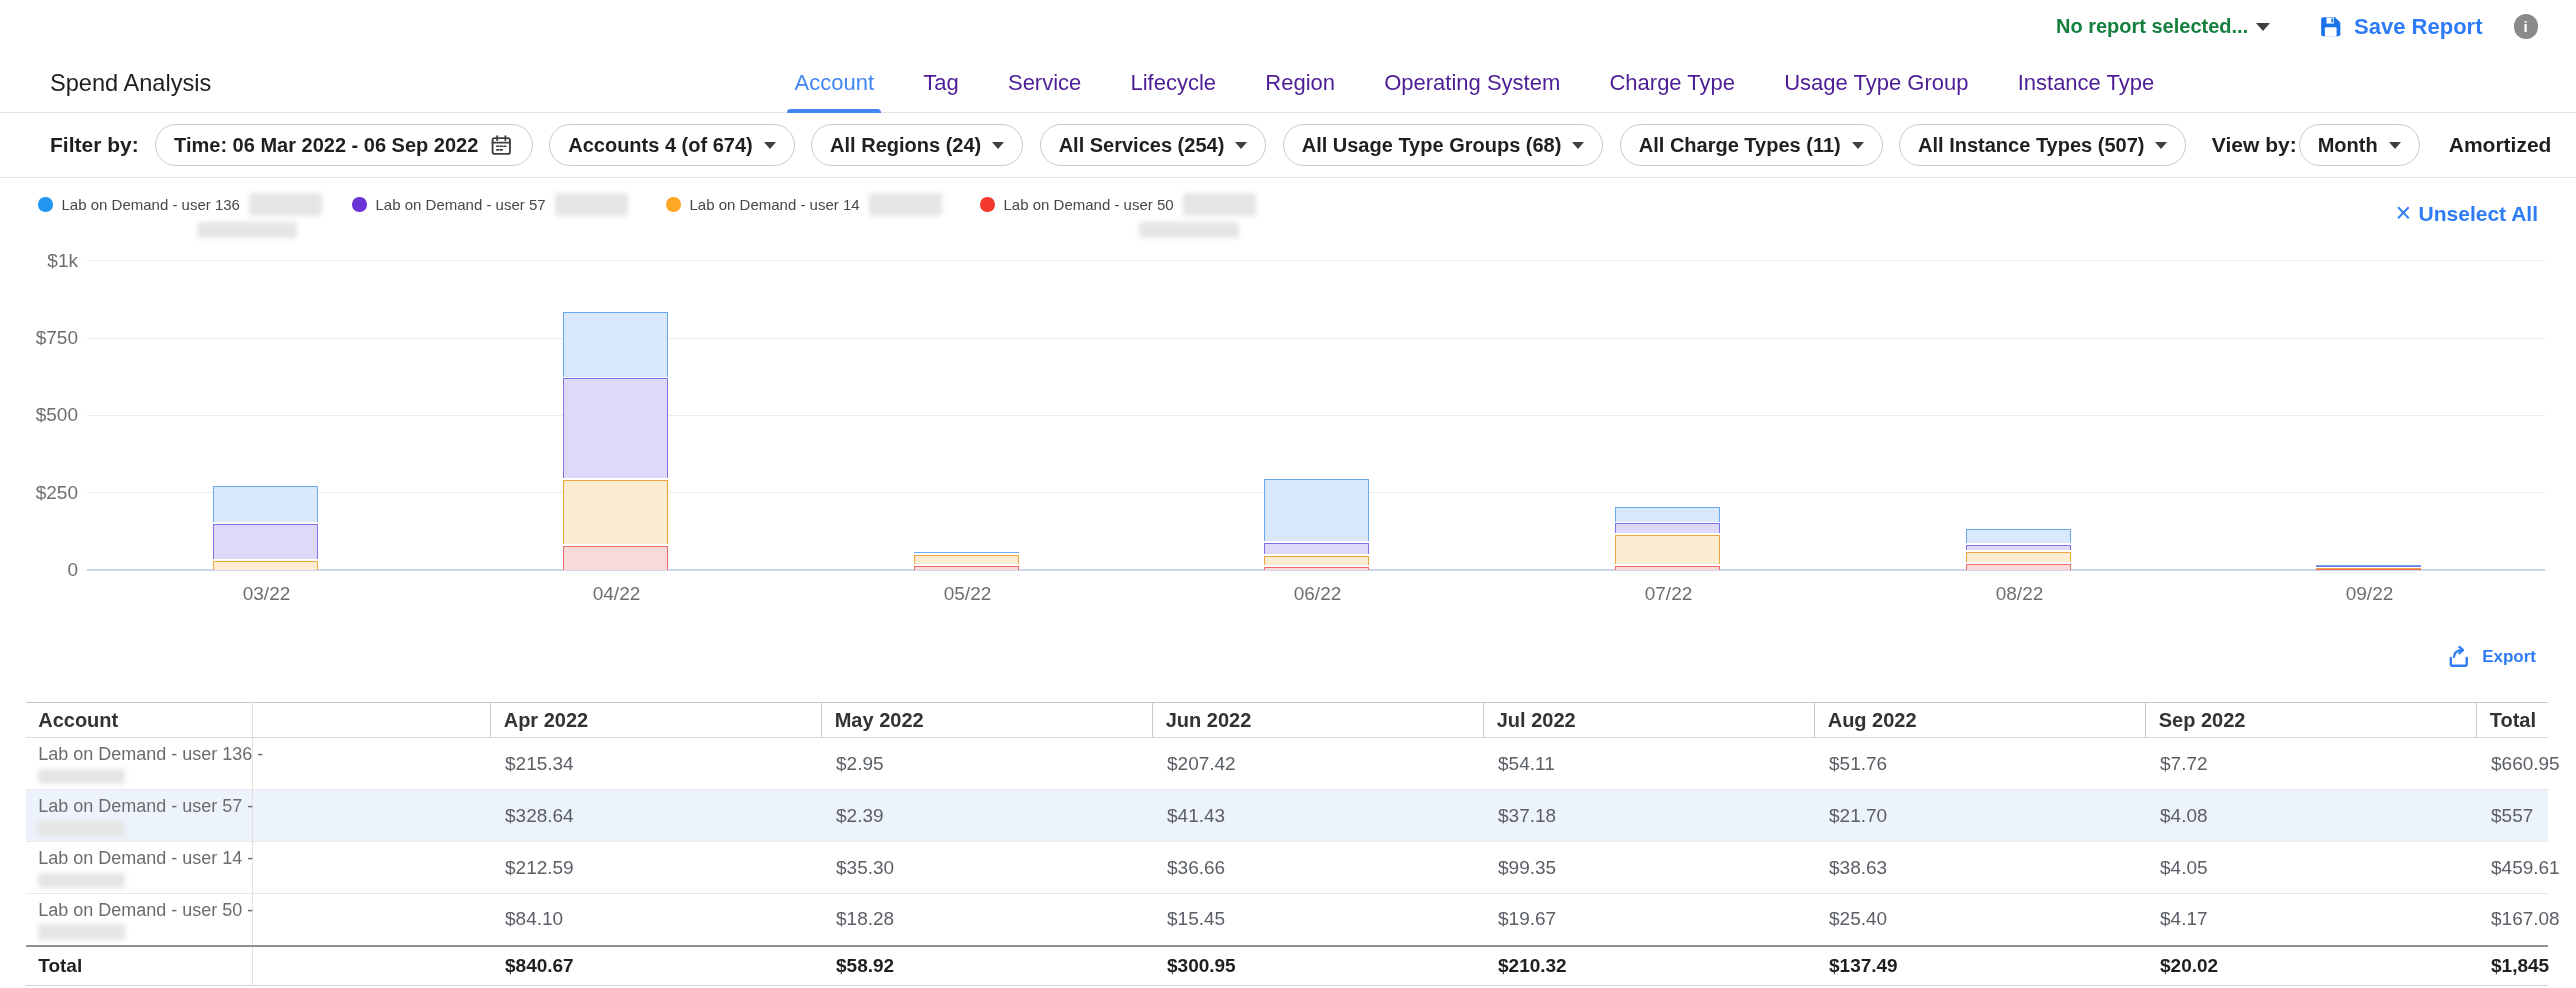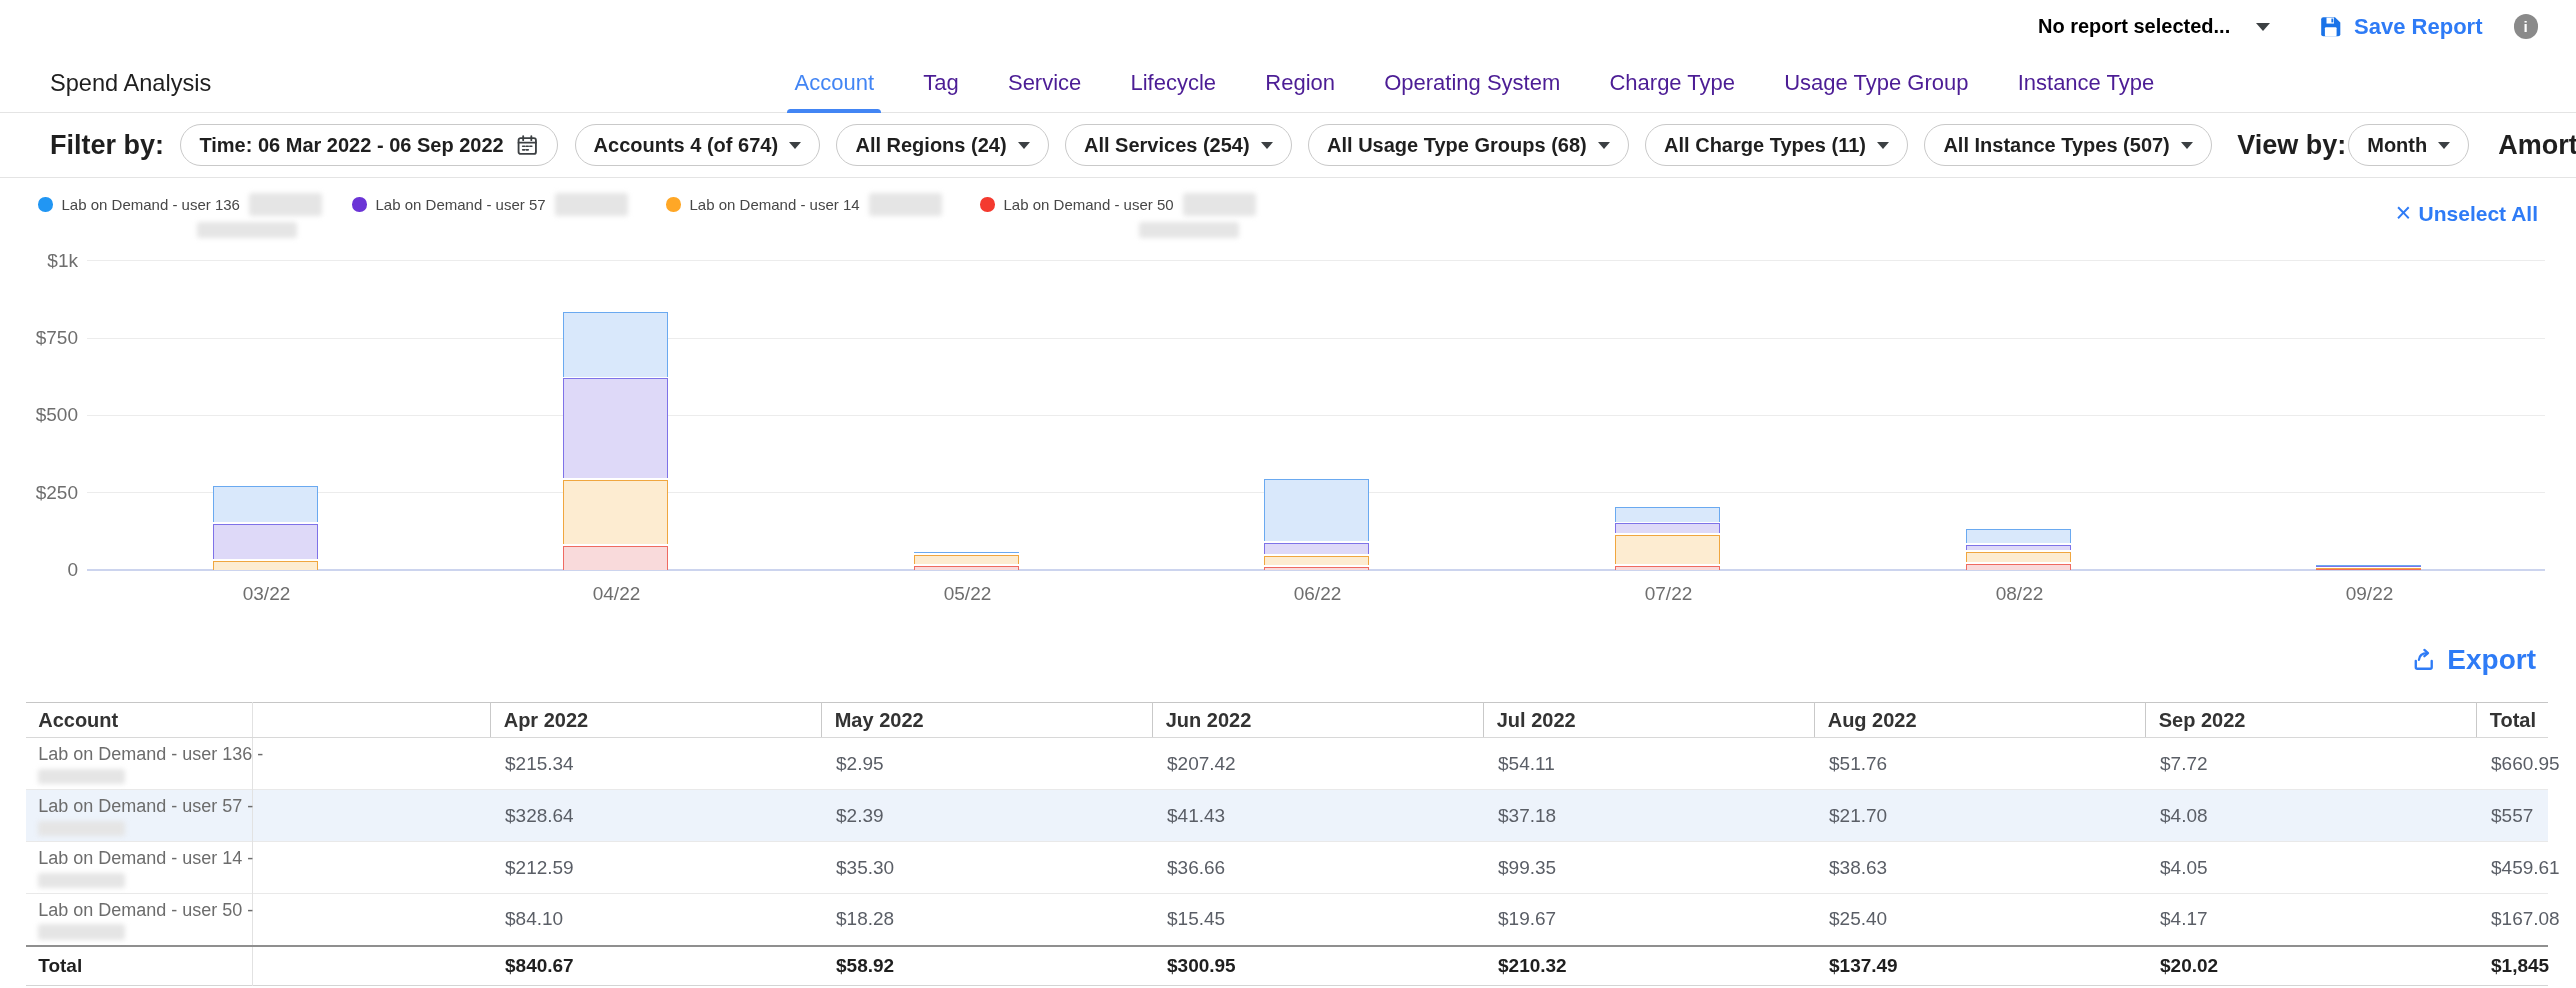--- a/index.html
+++ b/index.html
@@ -3,40 +3,40 @@
 <meta charset="utf-8">
 <style>
   html,body{margin:0;padding:0;width:2576px;height:989px;background:#fff;overflow:hidden;
     font-family:"Liberation Sans","DejaVu Sans",sans-serif;-webkit-font-smoothing:antialiased;}
   *{box-sizing:border-box;}
   :root{--accent:#2e7bf6;--tab-active:#4285f4;--row-highlight:#edf3fb;--toggle-off:#a8a8a8;--redaction:#e5e5e5;}
 
   
   .topbar{position:absolute;top:0;left:0;right:0;height:53px;display:flex;align-items:center;
     justify-content:flex-end;padding-right:38px;gap:31px;}
-  .report-selector{display:flex;align-items:center;gap:26px;font-size:20px;font-weight:700;color:#000000;cursor:pointer;}
+  .report-selector{display:flex;align-items:center;gap:8px;font-size:20px;font-weight:700;color:#15803d;cursor:pointer;}
   .caret{display:inline-block;width:0;height:0;border-left:7.3px solid transparent;border-right:7.3px solid transparent;border-top:8.2px solid #3c4043;}
   .caret.small{border-left-width:6.4px;border-right-width:6.4px;border-top-width:7.3px;}
   .save-btn{display:flex;align-items:center;gap:11px;color:var(--accent);font-size:22px;font-weight:700;cursor:pointer;margin-left:16.4px;}
   .info-circle{width:24.5px;height:24.5px;border-radius:50%;background:#8a8a8a;color:#fff;display:flex;
     align-items:center;justify-content:center;font-size:15.5px;font-weight:700;cursor:pointer;}
   .info-circle::after{content:"i";}
 
   
   .header-row{position:absolute;top:53px;left:0;right:0;height:60px;border-bottom:0.9px solid #e4e4e4;}
   .page-title{position:absolute;left:50px;top:0;height:60px;display:flex;align-items:center;font-size:23.6px;color:#1f1f1f;}
   .tab-bar{position:absolute;left:791px;top:0;height:60px;display:flex;align-items:center;gap:42px;}
   .tab{position:relative;height:60px;display:flex;align-items:center;font-size:22px;color:#4c1d95;cursor:pointer;white-space:nowrap;padding:0 3.6px;}
   .tab.active{color:var(--tab-active);}
   .tab-underline{position:absolute;left:-3.6px;right:-3.6px;bottom:0;height:4.5px;background:var(--tab-active);border-radius:3.6px 3.6px 0 0;}
 
   
   .filter-bar{position:absolute;top:113px;left:0;right:0;height:65px;border-bottom:0.9px solid #e4e4e4;
     display:flex;align-items:center;padding:0 38px 0 50px;gap:16.4px;}
-  .filter-label{font-size:27px;font-weight:700;color:#1f1f1f;white-space:nowrap;}
+  .filter-label{font-size:21px;font-weight:700;color:#1f1f1f;white-space:nowrap;}
   .filter-pills{display:flex;align-items:center;gap:16.4px;}
   .pill{display:flex;align-items:center;gap:11px;height:42px;padding:0 18px;border:1.8px solid #c9c9c9;
     border-radius:23px;font-size:20px;font-weight:700;color:#1f1f1f;background:#fff;white-space:nowrap;cursor:pointer;}
   .pill-icon svg{display:block;}
   .view-by{display:flex;align-items:center;gap:2px;margin-left:9px;}
   .amortized{display:flex;align-items:center;gap:12.7px;margin-left:12.7px;}
 
   
   .legend{position:absolute;top:178px;left:0;right:0;height:73px;padding-left:38px;}
   .legend-items{display:flex;}
@@ -56,21 +56,21 @@
   .chart{position:absolute;top:249px;left:0;width:2576px;height:382px;}
   .plot{position:absolute;left:91px;top:11.8px;width:2454px;height:309px;}
   .gridline{position:absolute;left:-4.5px;right:0;height:0.9px;background:#ececec;}
   .baseline{position:absolute;left:-4.5px;right:0;bottom:-0.9px;height:1.8px;background:#ccd4ee;}
   .ytick{position:absolute;left:0;width:78px;text-align:right;font-size:19px;color:#6e6e6e;}
   .xtick{position:absolute;width:127px;text-align:center;font-size:19px;color:#6e6e6e;}
   .seg{position:absolute;width:105px;border-style:solid;border-width:1.8px 1.4px 0 1.4px;}
 
   
   .export-row{position:absolute;top:644px;right:40px;display:flex;align-items:center;gap:11px;
-    color:var(--accent);font-size:28px;font-weight:700;cursor:pointer;}
+    color:var(--accent);font-size:17px;font-weight:700;cursor:pointer;}
   .spend-table{position:absolute;top:702px;left:25.5px;width:2521px;border-collapse:collapse;table-layout:fixed;
     border-top:0.9px solid #c6c6c6;border-bottom:0.9px solid #d4d4d4;}
   .spend-table th{height:35px;text-align:left;padding:0 0 0 12.7px;font-size:20px;font-weight:700;color:#333;
     border-bottom:1.8px solid #d8d8d8;white-space:nowrap;overflow:visible;}
   .spend-table th.tick{border-left:0.9px solid #c9c9c9;}
   .spend-table tbody td{height:52px;font-size:19px;color:#5a5e66;padding-left:14.5px;border-top:0.9px solid #e9e9e9;
     white-space:nowrap;overflow:visible;}
   .spend-table tbody tr:first-child td{border-top:none;}
   .spend-table td.acc,.spend-table th.acc-h{border-right:0.9px solid #e2e2e2;padding-left:12.7px;}
   .spend-table tr.highlight td{background:var(--row-highlight);}

